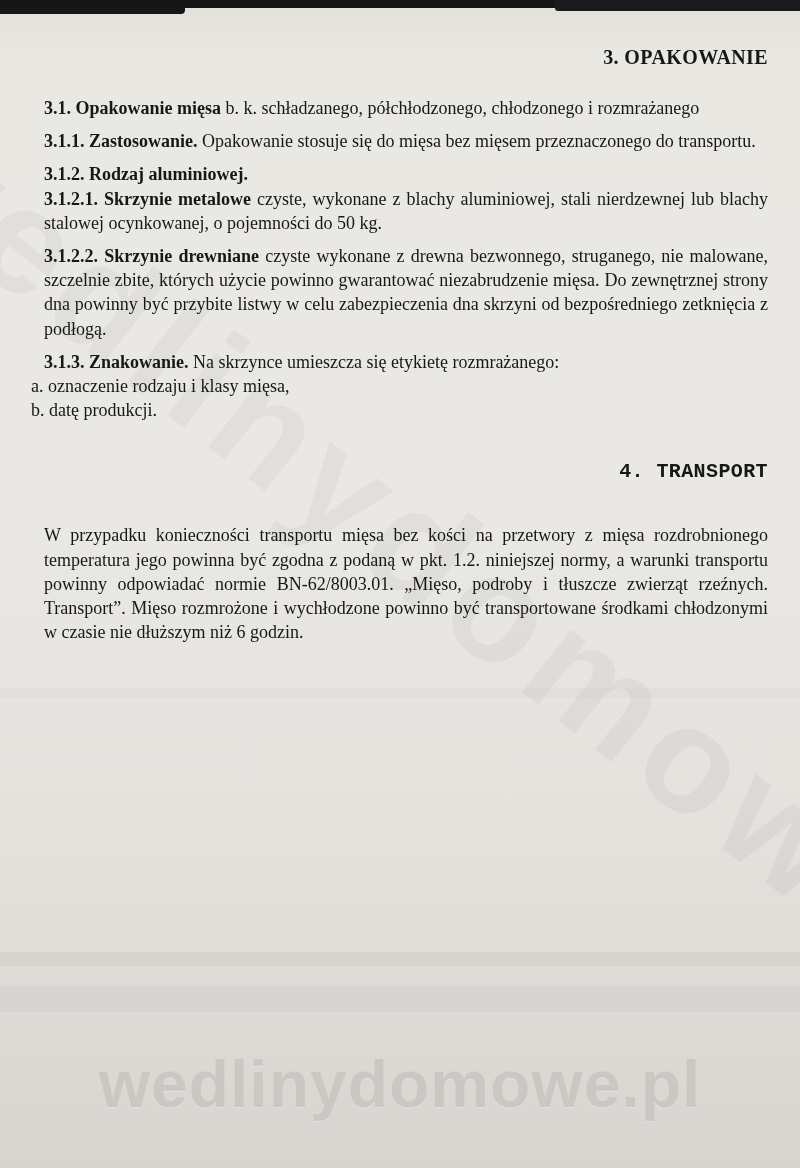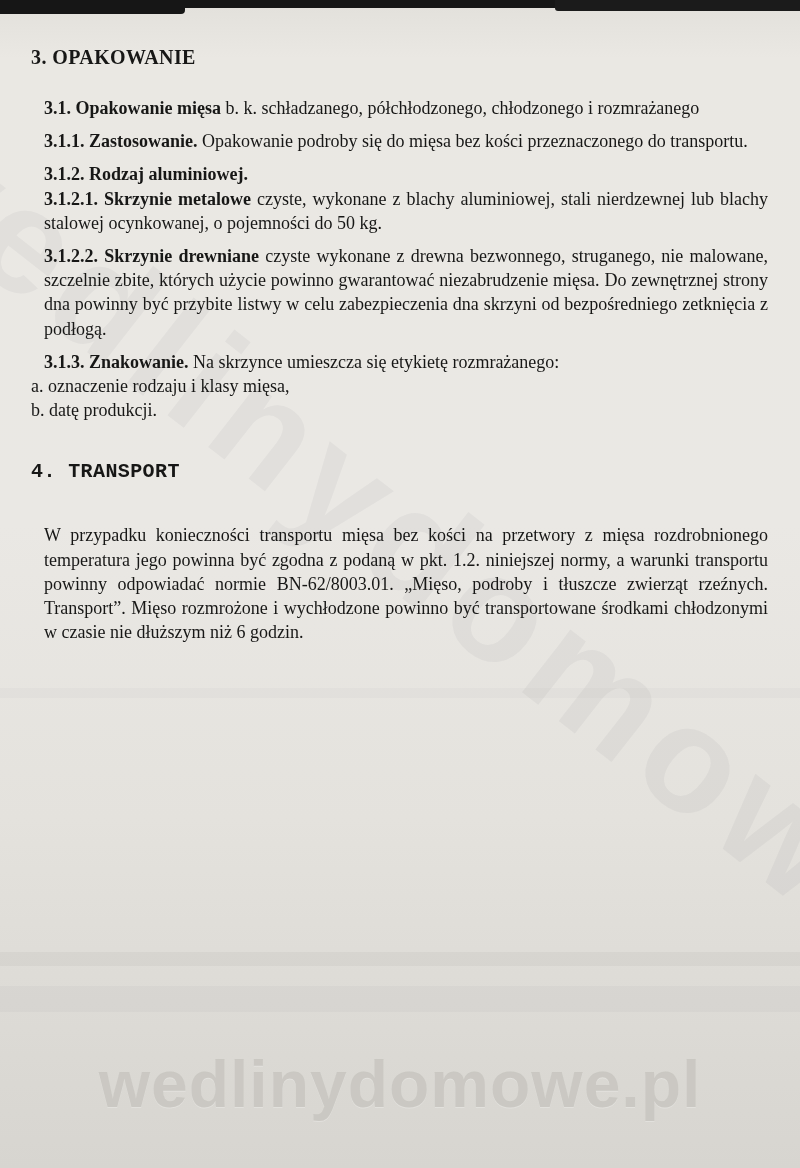--- a/index.html
+++ b/index.html
@@ -94,21 +94,21 @@
   .content {
     position: absolute;
     top: 46px;
     left: 31px;
     width: 737px;
   }
   .doc-heading {
     margin: 0 0 27px 0;
     font-size: 20px;
     font-weight: bold;
-    text-align: left;
+    text-align: right;
     letter-spacing: 0.4px;
   }
   .doc-heading.transport {
     margin: 38px 0 40px 0;
     font-family: Liberation Mono, monospace;
   }
   .para {
     margin: 0 0 9px 13px;
     font-size: 18px;
     line-height: 24.2px;
@@ -132,21 +132,21 @@
   <div class="scan-top"></div>
 
   <div class="wm-diag">wedlinydomowe.pl</div>
 
   <div class="content">
 
     <h1 class="doc-heading">3. OPAKOWANIE</h1>
 
     <p class="para"><b>3.1. Opakowanie mięsa</b><span> b. k. schładzanego, półchłodzonego, chłodzonego i rozmrażanego</span></p>
 
-    <p class="para"><b>3.1.1. Zastosowanie.</b><span> Opakowanie podroby się do mięsa bez kości przeznaczonego do transportu.</span></p>
+    <p class="para"><b>3.1.1. Zastosowanie.</b><span> Opakowanie stosuje się do mięsa bez mięsem przeznaczonego do transportu.</span></p>
 
     <p class="para tight"><b>3.1.2. Rodzaj aluminiowej.</b><span></span></p>
 
     <p class="para"><b>3.1.2.1. Skrzynie metalowe</b><span> czyste, wykonane z blachy aluminiowej, stali nierdzewnej lub blachy stalowej ocynkowanej, o pojemności do 50 kg.</span></p>
 
     <p class="para"><b>3.1.2.2. Skrzynie drewniane</b><span> czyste wykonane z drewna bezwonnego, struganego, nie malowane, szczelnie zbite, których użycie powinno gwarantować niezabrudzenie mięsa. Do zewnętrznej strony dna powinny być przybite listwy w celu zabezpieczenia dna skrzyni od bezpośredniego zetknięcia z podłogą.</span></p>
 
 
     <p class="para tight"><b>3.1.3. Znakowanie.</b><span> Na skrzynce umieszcza się etykietę rozmrażanego:</span></p>
 

